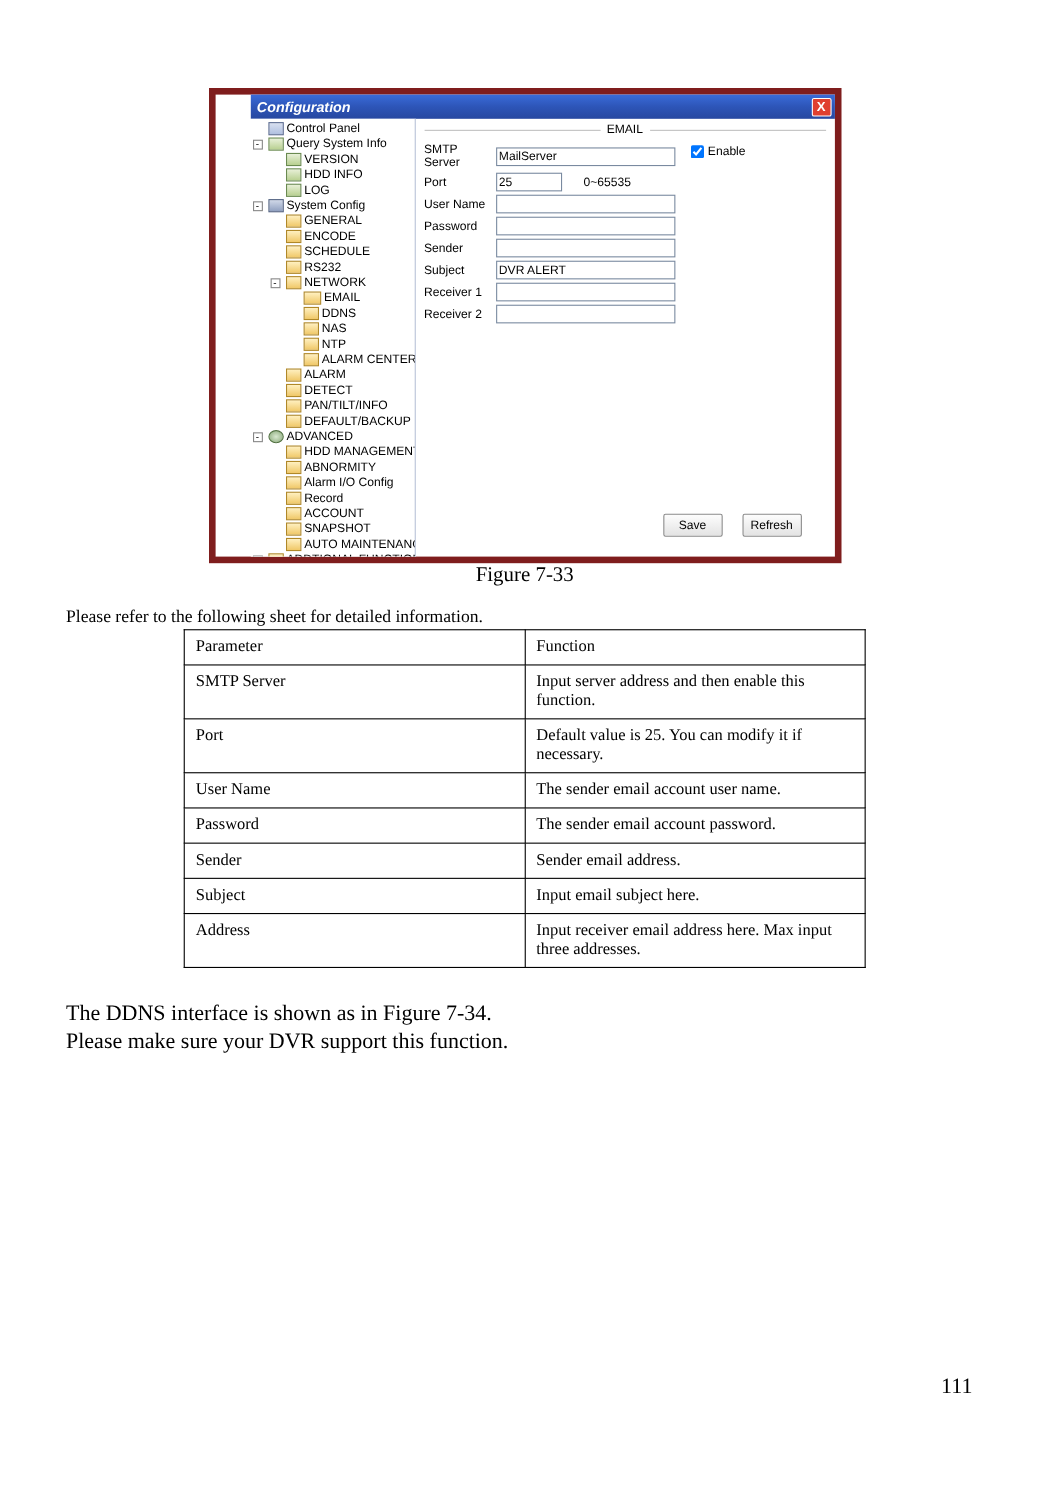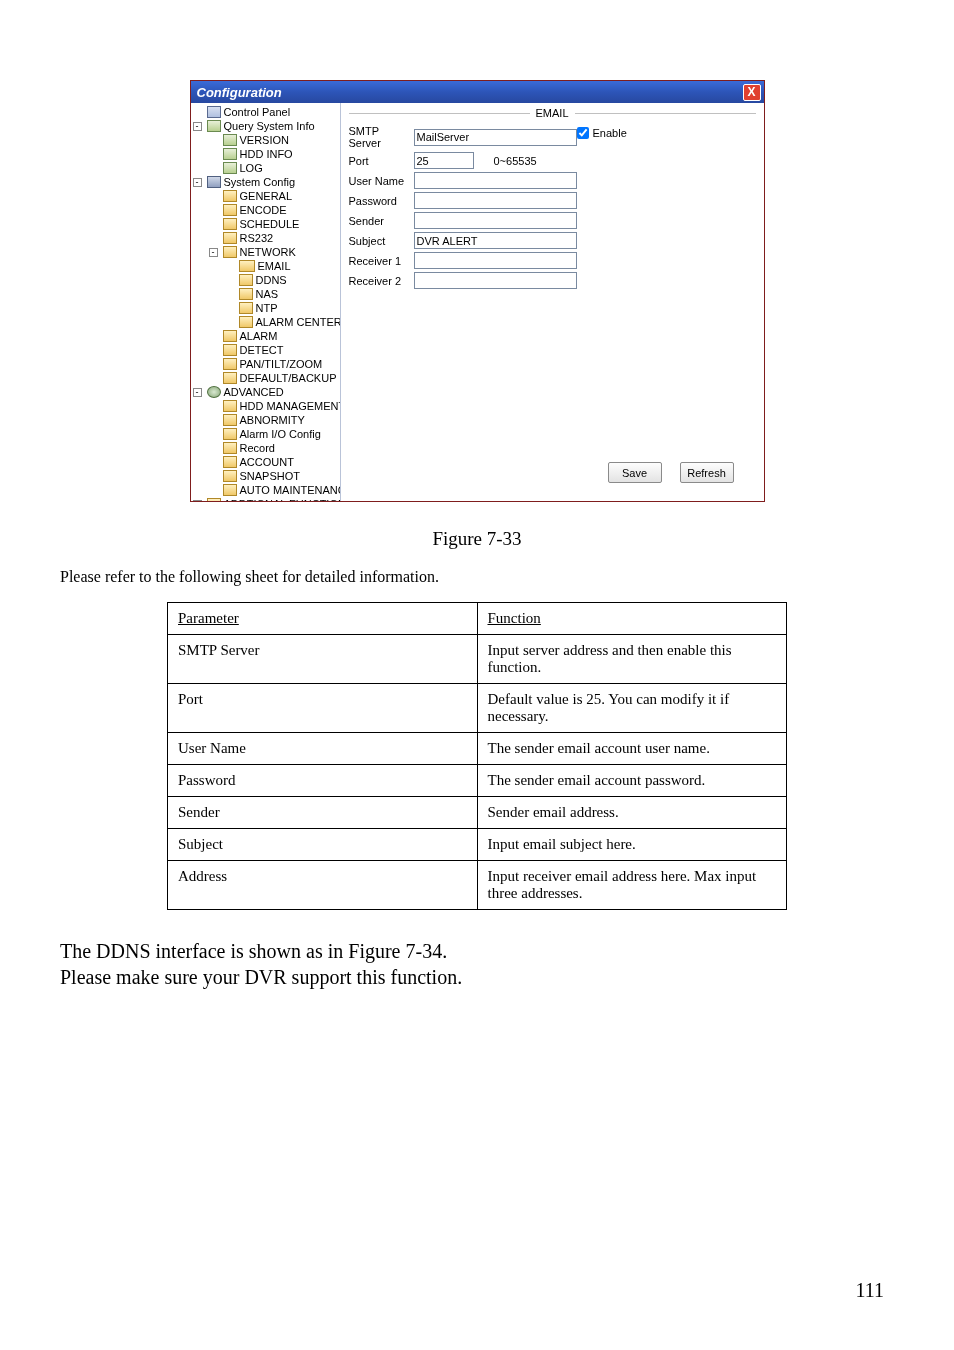--- a/index.html
+++ b/index.html
@@ -7,25 +7,26 @@
     font-family: "Times New Roman", serif;
     font-size: 16px;
     color: #000;
     background: #fff;
     width: 954px;
     margin: 0 auto;
     padding: 80px 60px 40px 60px;
   }
   .config-window {
     width: 575px;
-    margin: 0 auto 26px auto;
-    border: 1px solid #7f1d1d;
+    margin: 0 auto 0 auto;
+    border: 6px solid #7f1d1d;
     font-family: "MS Sans Serif", Tahoma, Arial, sans-serif;
     font-size: 11px;
     background: #fff;
+    padding-left: 32px;
   }
   .titlebar {
     height: 22px;
     background: linear-gradient(to bottom, #3a6bd8 0%, #2d55b8 50%, #2748a0 100%);
     color: #fff;
     font-weight: bold;
     font-size: 13px;
     display: flex;
     align-items: center;
     padding: 0 3px 0 6px;
@@ -117,21 +118,21 @@
     border: 1px solid #7a8aa0;
     font-size: 11px;
     padding: 0 2px;
     background: #fff;
   }
   .port-row .txt-input { width: 60px; }
   .port-range { margin-left: 20px; font-size: 11px; }
   .enable-wrap {
     position: absolute;
     top: 24px;
-    left: 236px;
+    left: 250px;
     display: flex;
     align-items: center;
     gap: 4px;
     font-size: 11px;
   }
   .enable-wrap input { width:12px; height:12px; }
   .button-row {
     position: absolute;
     bottom: 18px;
     right: 30px;
@@ -145,35 +146,35 @@
     border: 1px solid #8a8a8a;
     border-radius: 2px;
     cursor: pointer;
   }
 
   .figure-caption {
     text-align: center;
     font-size: 19px;
     margin-bottom: 18px;
   }
-  .intro-line { font-size: 16px; margin-bottom: 16px; }
+  .intro-line { font-size: 16px; margin-bottom: 2px; }
   .param-table {
     width: 620px;
     margin: 0 auto 30px auto;
     border-collapse: collapse;
     font-size: 15px;
   }
   .param-table th, .param-table td {
     border: 1px solid #000;
     padding: 7px 10px;
     text-align: left;
     vertical-align: top;
     font-weight: normal;
   }
-  .param-table th { width: 140px; text-decoration: underline; }
+  .param-table th { width: 140px; }
   .body-text { margin-bottom: 3px; font-size: 20px; }
   .page-number {
     text-align: right;
     font-size: 20px;
     margin-top: 290px;
     padding-right: 10px;
   }
 </style>
 </head>
 <body>
@@ -335,21 +336,21 @@
                       <span class="noexp"></span>
                       <span class="icon icon-folder"></span>
                       <span class="label">DETECT</span>
                     </div>
                   </li>
                 <li>
                     <div class="node-row">
                       <span class="ind"></span>
                       <span class="noexp"></span>
                       <span class="icon icon-folder"></span>
-                      <span class="label">PAN/TILT/ZOOM</span>
+                      <span class="label">PAN/TILT/INFO</span>
                     </div>
                   </li>
                 <li>
                     <div class="node-row">
                       <span class="ind"></span>
                       <span class="noexp"></span>
                       <span class="icon icon-folder"></span>
                       <span class="label">DEFAULT/BACKUP</span>
                     </div>
                   </li>

